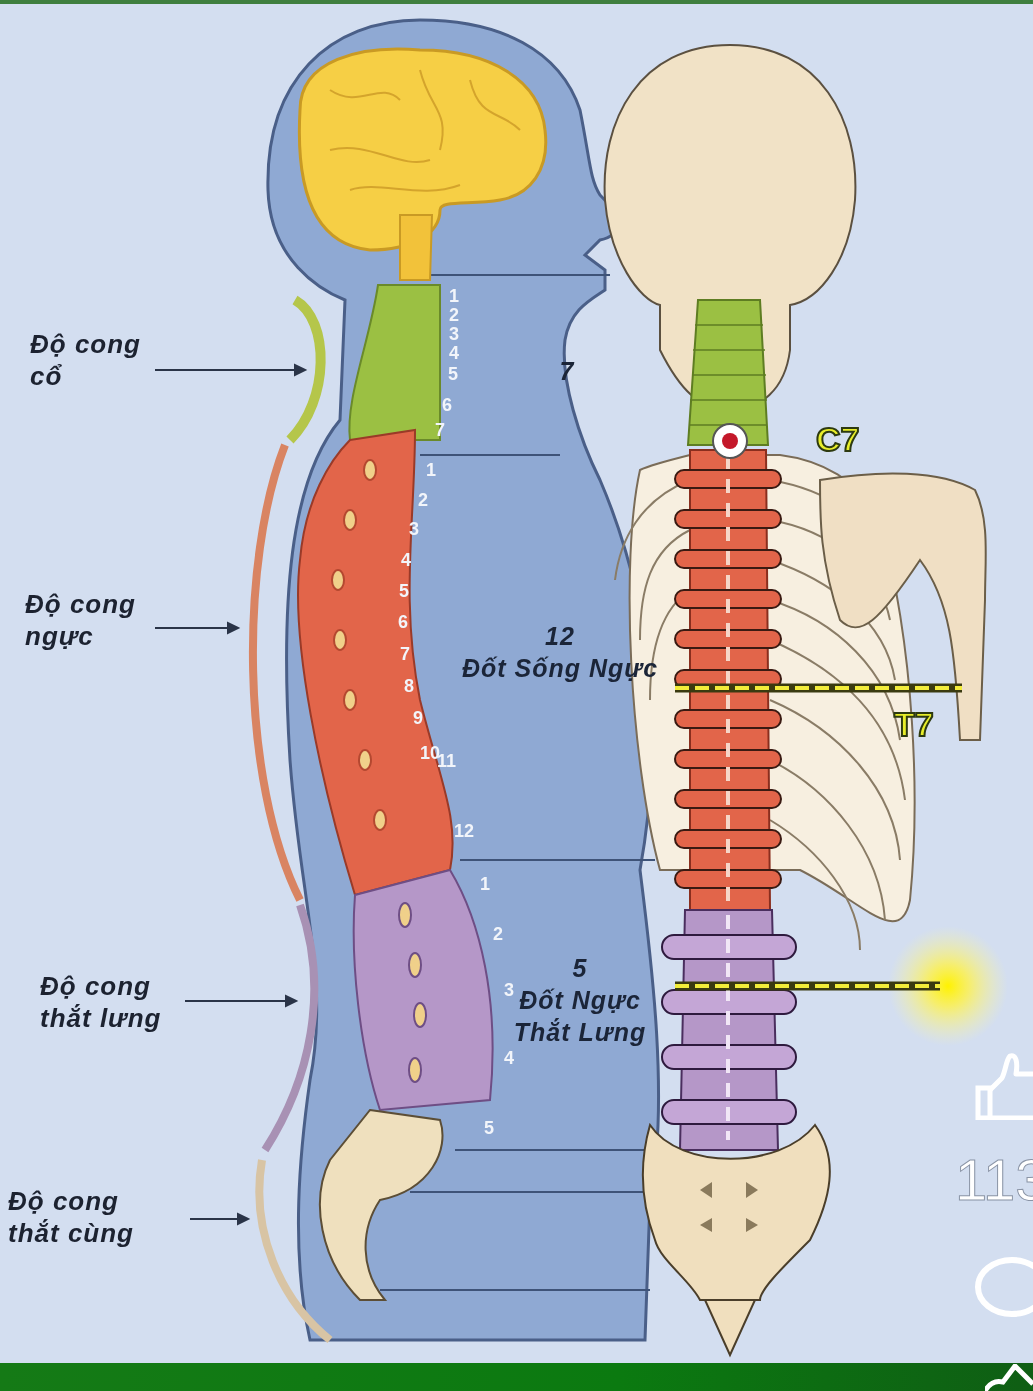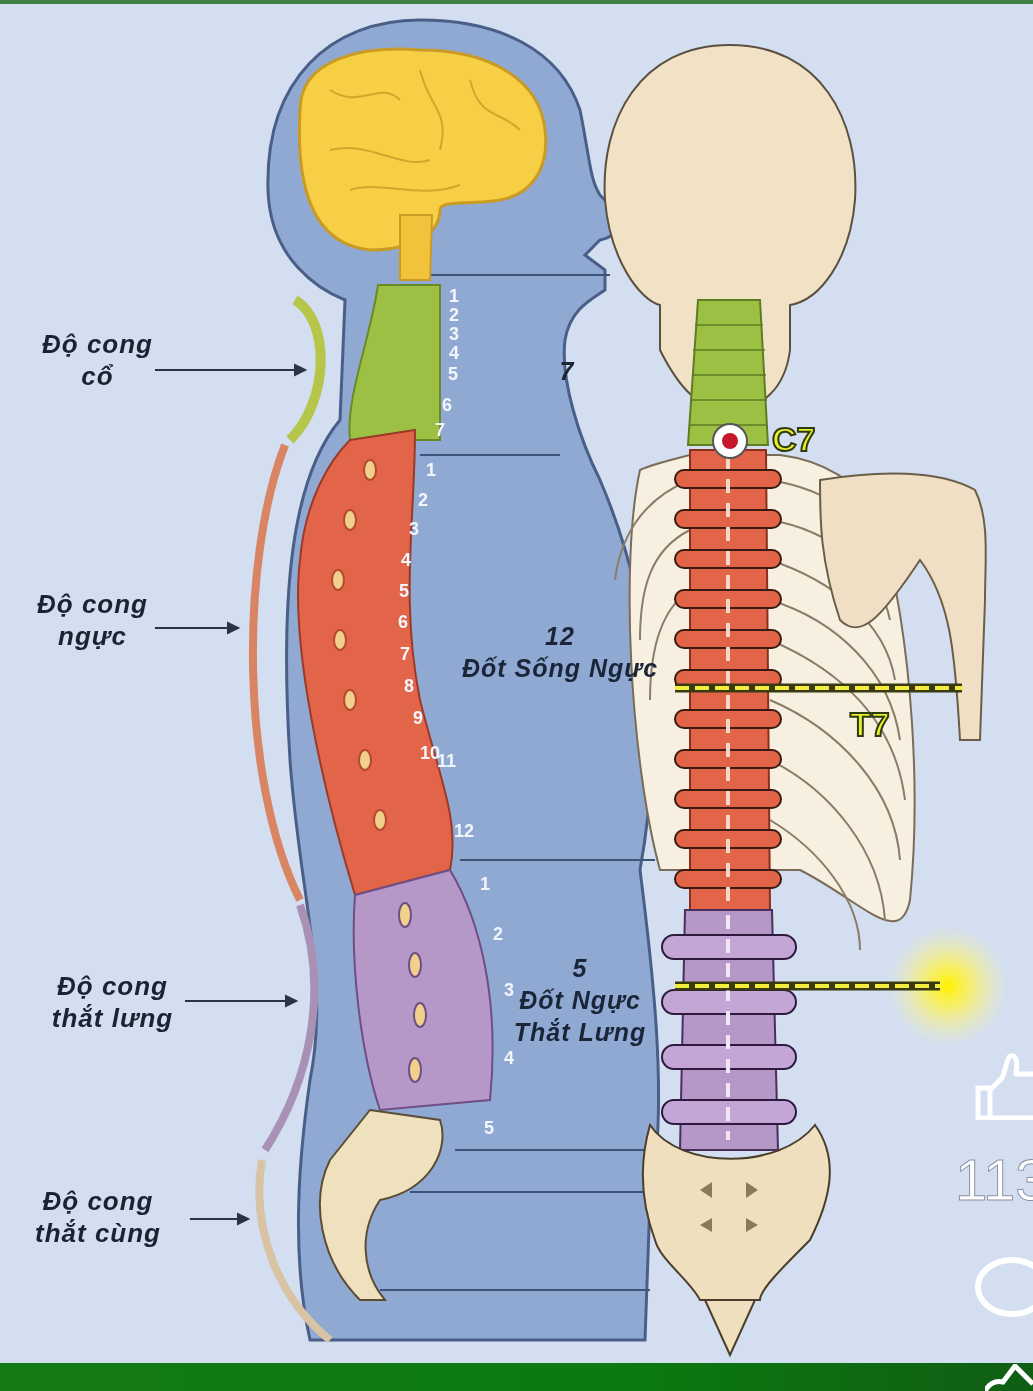--- a/index.html
+++ b/index.html
@@ -1,23 +1,23 @@
 <!DOCTYPE html>
 <html><head>
 <meta charset="utf-8">
 <style>
   html, body { margin:0; padding:0; }
   body { width:1033px; height:1391px; position:relative; overflow:hidden; background:#d3def0; font-family:"Liberation Sans", sans-serif; }
   .topbar { position:absolute; left:0; top:0; width:1033px; height:4px; background:#3f7f3f; }
   .bottombar { position:absolute; left:0; top:1363px; width:1033px; height:28px; background:linear-gradient(90deg,#157a16,#0b7a10 60%,#0f5e14); }
   svg.art { position:absolute; left:0; top:0; }
-  .label { position:absolute; font-weight:bold; font-style:italic; color:#1c2230; font-size:26px; line-height:32px; text-align:center; letter-spacing:1px; }
+  .label { position:absolute; font-weight:bold; font-style:italic; color:#1c2230; font-size:26px; line-height:32px; letter-spacing:1px; }
   .region { position:absolute; font-weight:bold; font-style:italic; color:#1b2538; font-size:25px; line-height:32px; text-align:center; letter-spacing:1px; }
   .num { position:absolute; color:#f2f5fa; font-weight:bold; font-size:18px; }
-  .tag { position:absolute; font-weight:bold; font-size:34px; color:#e8ee2a; -webkit-text-stroke:2px #2d3a10; }
+  .tag { position:absolute; font-weight:bold; font-size:34px; color:#e8ee2a;margin-left:44px; -webkit-text-stroke:2px #2d3a10; }
   .side { position:absolute; color:#fff; }
   .count { position:absolute; left:955px; top:1146px; font-size:58px; color:#fff; -webkit-text-stroke:1px #8a94a6; font-weight:normal; }
 </style>
 </head>
 <body>
 
 <div class="topbar"></div>
 
 <svg class="art" width="1033" height="1391" viewBox="0 0 1033 1391">
 

